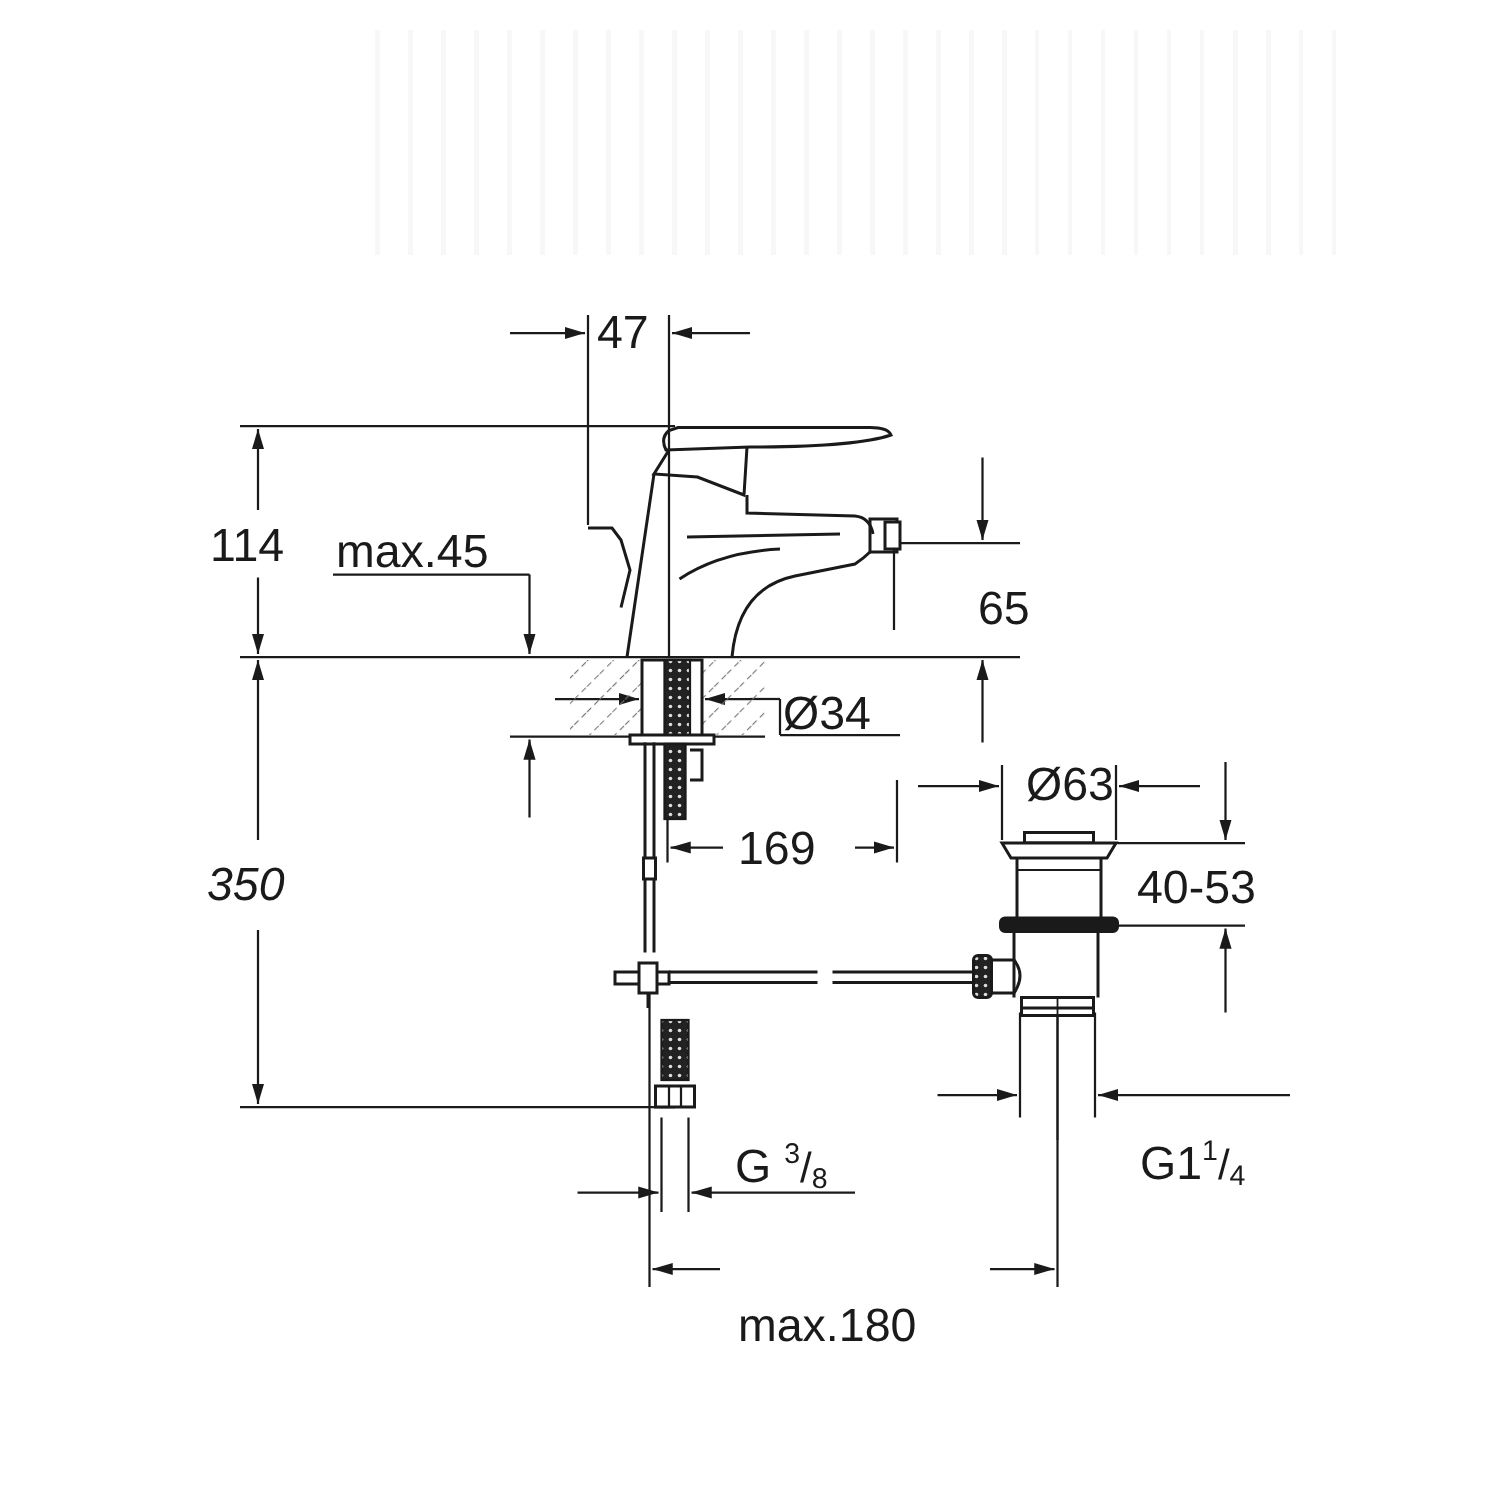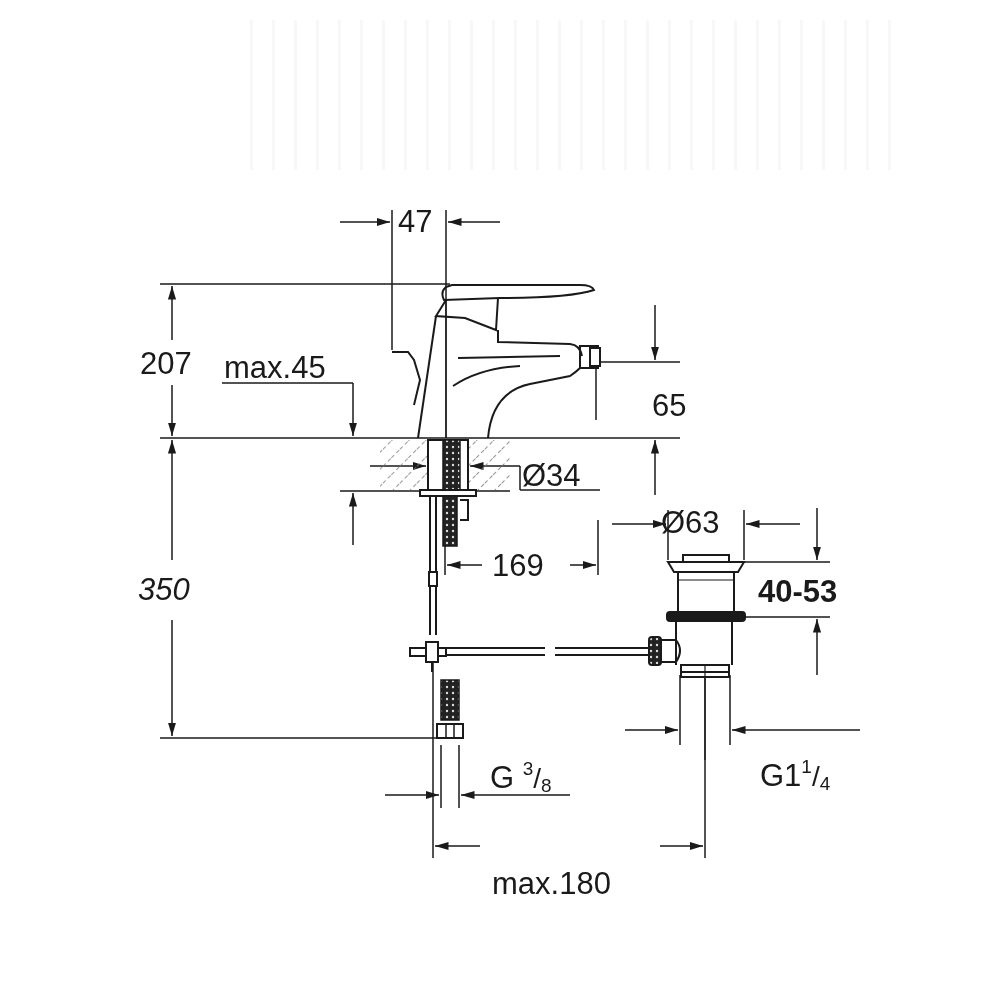--- a/index.html
+++ b/index.html
@@ -187,26 +187,26 @@
     <line x1="732" y1="621" x2="732" y2="665"></line>
     <rect x="649" y="637" width="12" height="28" rx="3" fill="url(#knurl)"></rect>
     <path d="M661,640 L676,640 Q684,650 676,662 L661,662"></path>
     <rect x="681" y="665" width="48" height="12" fill="#fff"></rect>
     <line x1="681" y1="672" x2="729" y2="672"></line>
     <line x1="705" y1="665" x2="705" y2="760" stroke-width="1.2"></line>
   </g>
 </svg>
 
 <div class="dim-label" style="left:398px;top:206px;text-align:right;">47</div>
-<div class="dim-label" style="left:140px;top:348px;">207</div>
+<div class="dim-label" style="left:140px;top:348px;">114</div>
 <div class="dim-label" style="left:224px;top:352px;">max.45</div>
 <div class="dim-label" style="left:632px;top:390px;margin-left:20px;">65</div>
 <div class="dim-label" style="left:522px;top:460px;text-align:right;">Ø34</div>
-<div class="dim-label" style="left:661px;top:507px;">Ø63</div>
+<div class="dim-label" style="left:684px;top:507px;">Ø63</div>
 <div class="dim-label" style="left:492px;top:550px;">169</div>
 <div class="dim-label" style="left:138px;top:574px;font-style:italic;">350</div>
-<div class="dim-label" style="left:758px;top:576px;font-weight:bold;">40-53</div>
+<div class="dim-label" style="left:758px;top:576px;">40-53</div>
 
 <div class="dim-label" style="left:760px;top:716px;margin-top:44px;"><span>G1</span><span class="sup">1</span><span class="slash">/</span><span class="sub">4</span></div>
 
 <div class="dim-label" style="left:490px;top:762px;"><span>G</span> <span class="sup">3</span><span class="slash">/</span><span class="sub">8</span></div>
 
 <div class="dim-label" style="left:492px;top:868px;">max.180</div>
 
 </body></html>

